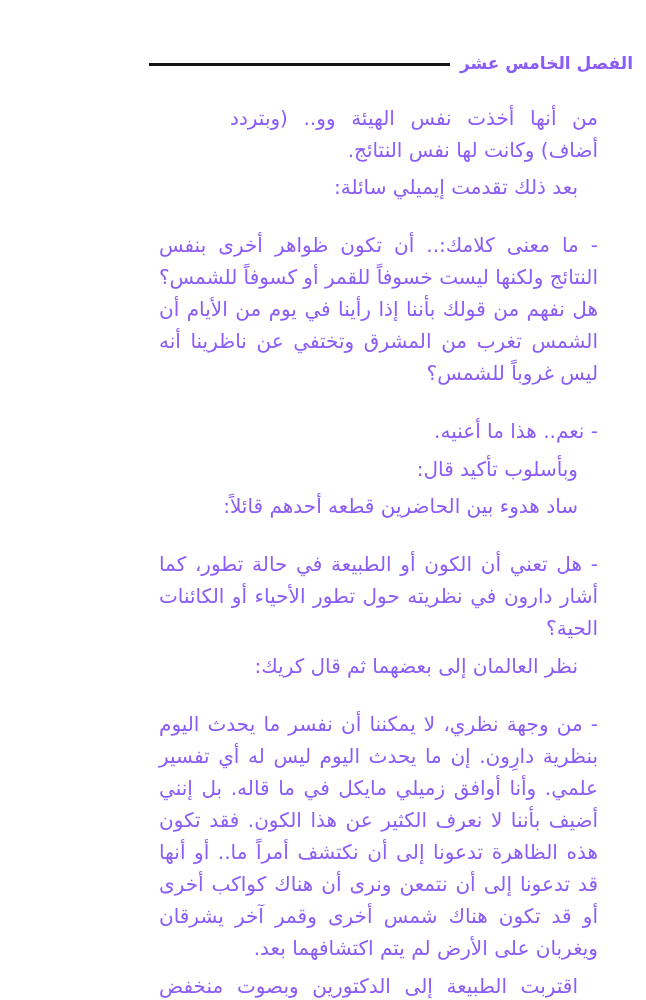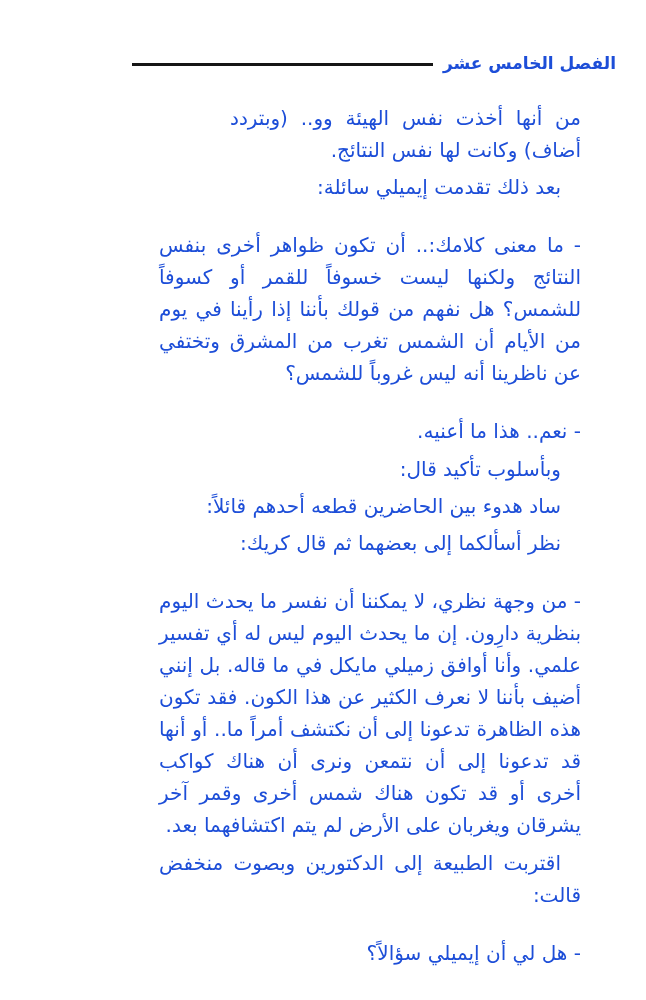--- a/index.html
+++ b/index.html
@@ -6,23 +6,23 @@
     margin: 0;
     padding: 0;
     background: #ffffff;
   }
   .page {
     position: relative;
     width: 530px;
     height: 1000px;
     box-sizing: border-box;
     background: #ffffff;
-    color: #1d4ed8;
+    color: #8b5cf6;
     direction: rtl;
-    padding: 50px 65px 0 43px;
+    padding: 50px 48px 0 43px;
     overflow: hidden;
     font-family: "DejaVu Sans", sans-serif;
   }
   .chapter-header {
     display: flex;
     align-items: center;
     gap: 10px;
     margin-right: -35px;   
     margin-bottom: 26px;
     font-size: 17px;
@@ -65,19 +65,20 @@
     <span class="header-rule"></span>
   </div>
 
   <div class="body-text">
     <p class="para continuation">من أنها أخذت نفس الهيئة وو.. (وبتردد أضاف) وكانت لها نفس النتائج.</p>
     <p class="para narration">بعد ذلك تقدمت إيميلي سائلة:</p>
     <p class="para dialogue">- ما معنى كلامك:.. أن تكون ظواهر أخرى بنفس النتائج ولكنها ليست خسوفاً للقمر أو كسوفاً للشمس؟ هل نفهم من قولك بأننا إذا رأينا في يوم من الأيام أن الشمس تغرب من المشرق وتختفي عن ناظرينا أنه ليس غروباً للشمس؟</p>
     <p class="para dialogue">- نعم.. هذا ما أعنيه.</p>
     <p class="para narration">وبأسلوب تأكيد قال:</p>
     <p class="para narration">ساد هدوء بين الحاضرين قطعه أحدهم قائلاً:</p>
-    <p class="para narration">نظر أسألكما إلى بعضهما ثم قال كريك:</p>
+    <p class="para dialogue">- هل تعني أن الكون أو الطبيعة في حالة تطور، كما أشار دارون في نظريته حول تطور الأحياء أو الكائنات الحية؟</p>
+    <p class="para narration">نظر العالمان إلى بعضهما ثم قال كريك:</p>
     <p class="para dialogue">- من وجهة نظري، لا يمكننا أن نفسر ما يحدث اليوم بنظرية دارِون. إن ما يحدث اليوم ليس له أي تفسير علمي. وأنا أوافق زميلي مايكل في ما قاله. بل إنني أضيف بأننا لا نعرف الكثير عن هذا الكون. فقد تكون هذه الظاهرة تدعونا إلى أن نكتشف أمراً ما.. أو أنها قد تدعونا إلى أن نتمعن ونرى أن هناك كواكب أخرى أو قد تكون هناك شمس أخرى وقمر آخر يشرقان ويغربان على الأرض لم يتم اكتشافهما بعد.</p>
     <p class="para narration">اقتربت الطبيعة إلى الدكتورين وبصوت منخفض قالت:</p>
     <p class="para dialogue">- هل لي أن إيميلي سؤالاً؟</p>
   </div>
 
 </div>
 
 </body></html>

